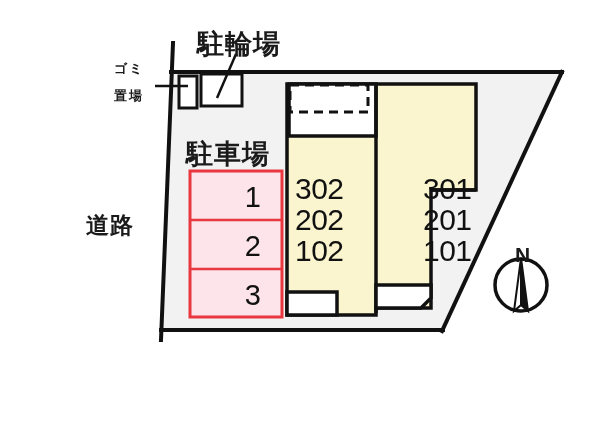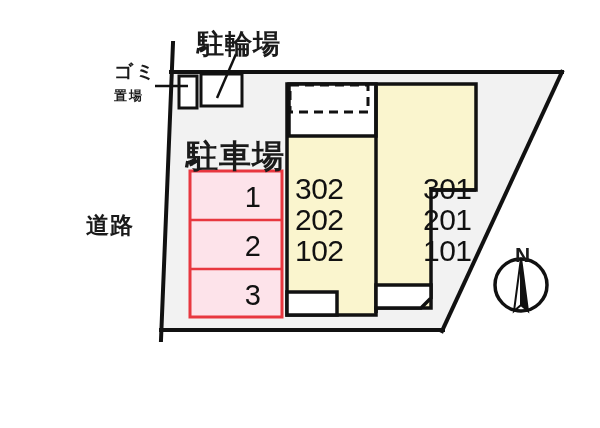--- a/index.html
+++ b/index.html
@@ -31,23 +31,23 @@
     color: #1a1a1a;
     line-height: 1;
     pointer-events: none;
   }
   .jp {
     font-family: "DejaVu Sans", "Liberation Sans", sans-serif;
     font-weight: 700;
     letter-spacing: 1px;
   }
   .lbl-chusharin { left: 166px; top: 30px; font-size: 27px; }
-  .lbl-gomi1 { left: 83px; top: 62px; font-size: 19px; letter-spacing: 2px; }
+  .lbl-gomi1 { left: 83px; top: 62px; font-size: 13px; letter-spacing: 2px; }
   .lbl-gomi2 { left: 83px; top: 89px; font-size: 13px; letter-spacing: 2px; }
-  .lbl-chushajo { left: 155px; top: 140px; font-size: 32px; }
+  .lbl-chushajo { left: 155px; top: 140px; font-size: 27px; }
   .lbl-douro { left: 55px; top: 214px; font-size: 23px; }
   .lbl-north { left: 484px; top: 244px; font-size: 21px; font-weight: 700;
                font-family: "Liberation Sans", sans-serif; }
 
   .pk-num {
     position: absolute;
     font-size: 29px;
     font-family: "Liberation Sans", sans-serif;
     color: #111111;
     text-align: right;

